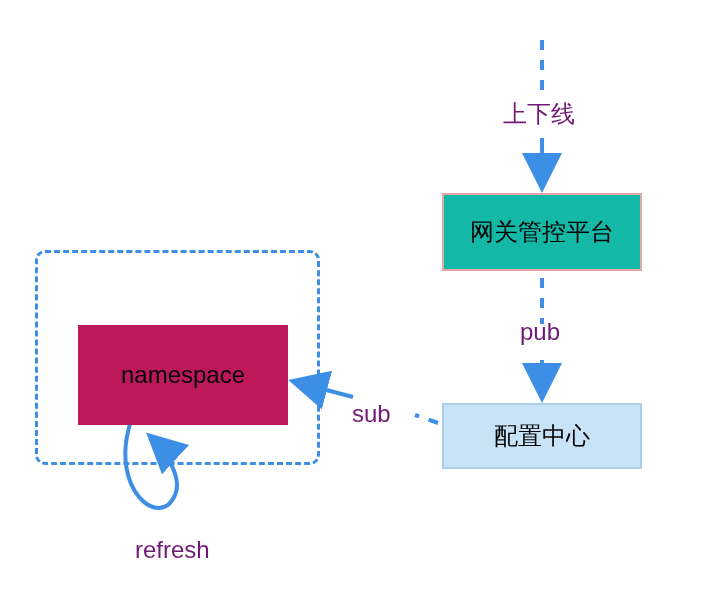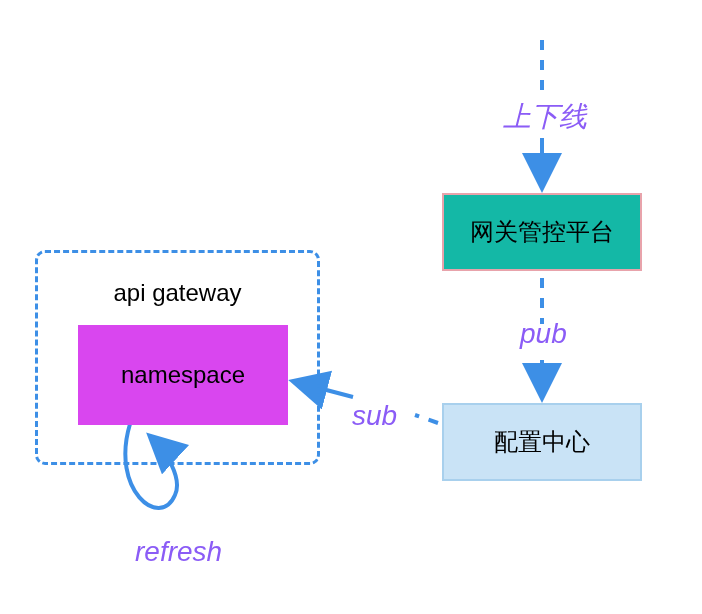--- a/index.html
+++ b/index.html
@@ -25,21 +25,21 @@
       font-size: 24px;
       margin-top: 26px;
       color: #000;
     }
     .namespace-box {
       position: absolute;
       left: 40px;
       top: 72px;
       width: 210px;
       height: 100px;
-      background: #d946ef;
+      background: #be185d;
       display: flex;
       align-items: center;
       justify-content: center;
       font-size: 24px;
       color: #000;
     }
     .box {
       position: absolute;
       width: 200px;
       height: 78px;
@@ -54,29 +54,28 @@
     .mgmt-box {
       left: 442px;
       top: 193px;
       background: #14b8a6;
       border-color: #e8a3ab;
     }
     .config-box {
       left: 442px;
       top: 403px;
       width: 200px;
-      height: 78px;
+      height: 66px;
       background: #c9e3f6;
       border-color: #a8d0ed;
     }
     .label {
       position: absolute;
-      font-size: 28px;
-      color: #8b5cf6;
-      font-style: italic;
+      font-size: 24px;
+      color: #701a75;
     }
     svg.arrows {
       position: absolute;
       top: 0; left: 0;
       width: 702px; height: 614px;
       pointer-events: none;
     }
   </style>
 </head>
 <body>
@@ -94,21 +93,20 @@
   <line x1="542" y1="278" x2="542" y2="324" stroke="#3d8fe6" stroke-width="4" stroke-dasharray="10,10"></line>
   <line x1="542" y1="360" x2="542" y2="395" stroke="#3d8fe6" stroke-width="4" marker-end="url(#arrowhead)"></line>
 
   <line x1="438" y1="423" x2="415" y2="415" stroke="#3d8fe6" stroke-width="4" stroke-dasharray="10,10"></line>
   <line x1="353" y1="397" x2="296" y2="382" stroke="#3d8fe6" stroke-width="4" marker-end="url(#arrowhead)"></line>
 
   <path d="M 130 424 C 110 490, 160 530, 175 495 C 183 478, 165 450, 152 438" fill="none" stroke="#3d8fe6" stroke-width="4" marker-end="url(#arrowhead)"></path>
 </svg>
 
 <div class="dashed-container">
-  <div class="container-title">api gateway</div>
   <div class="namespace-box">namespace</div>
 </div>
 
 <div class="box mgmt-box">网关管控平台</div>
 <div class="box config-box">配置中心</div>
 
 <div class="label" style="left:503px; top:98px;">上下线</div>
 <div class="label" style="left:520px; top:318px;">pub</div>
 <div class="label" style="left:352px; top:400px;">sub</div>
 <div class="label" style="left:135px; top:522px;margin-top:14px;">refresh</div>

